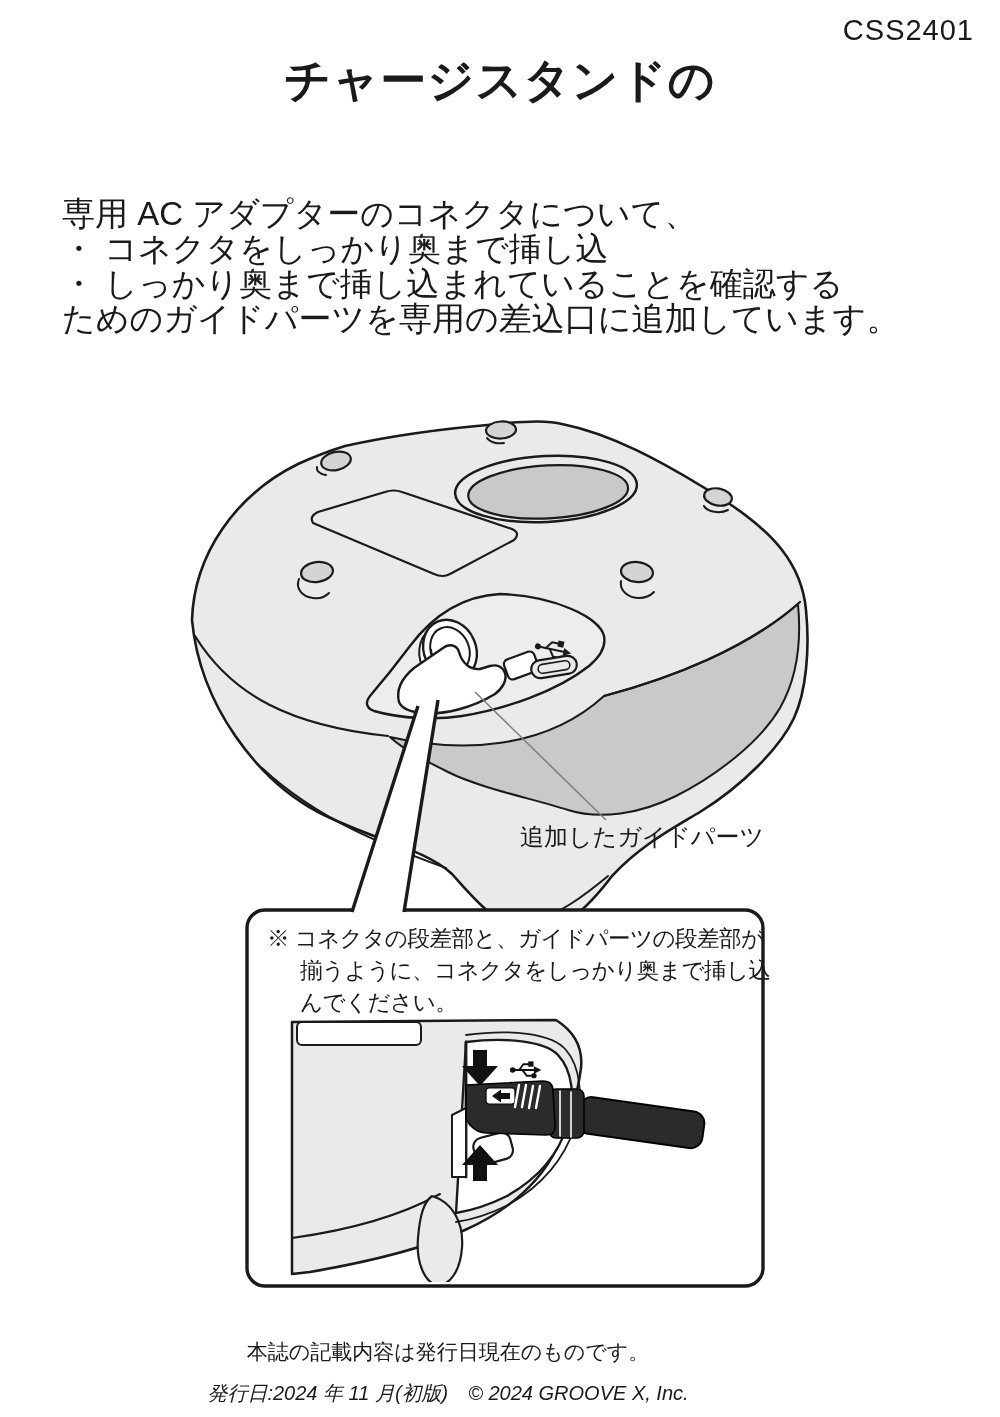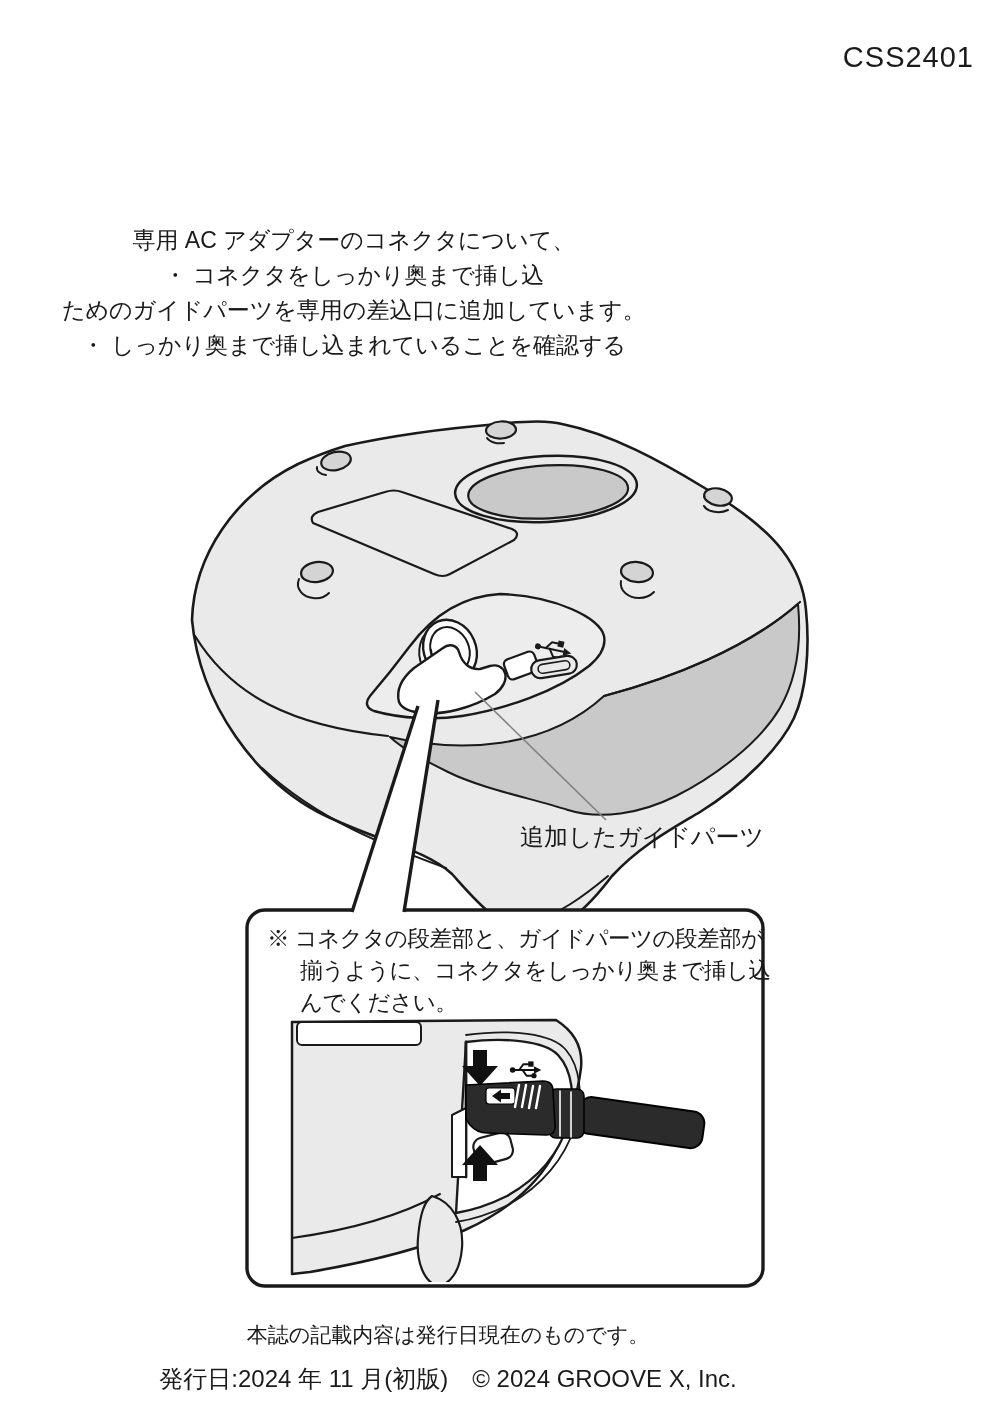--- a/index.html
+++ b/index.html
@@ -1,27 +1,27 @@
 <!DOCTYPE html>
 <html><head>
 <meta charset="utf-8">
 <style>
   html,body{margin:0;padding:0;}
   body{
     width:1000px;height:1417px;position:relative;background:#fff;
     font-family:"Liberation Sans",sans-serif;color:#1a1a1a;overflow:hidden;
   }
-  .abs{position:absolute;margin-top:27px;}
+  .abs{position:absolute;}
   #doc-code{top:14px;right:26px;font-size:29px;letter-spacing:1px;}
   #title{top:50px;left:0;width:1000px;text-align:center;font-size:46px;font-weight:700;line-height:60px;letter-spacing:1px;}
-  #intro{top:196px;left:62px;font-size:23px;line-height:35px;text-align:center;}
+  #intro{top:196px;left:62px;font-size:33px;line-height:35px;}
   #intro .gap{height:22px;}
-  #footer{bottom:16px;left:0;width:896px;text-align:center;}
+  #footer{bottom:4px;left:0;width:896px;text-align:center;}
   #footer .f1{font-size:21px;margin-bottom:14px;}
-  #footer .f2{font-size:24px;margin-bottom:6px;}
+  #footer .f2{font-size:20px;margin-bottom:6px;font-style:italic;}
   svg{position:absolute;left:0;top:0;}
   svg text{font-family:"Liberation Sans",sans-serif;fill:#1a1a1a;}
   .note-text{font-size:22.5px;letter-spacing:-0.5px;}
   .lbl-text{font-size:24px;}
 </style>
 </head>
 <body>
 
 <svg width="1000" height="1417" viewBox="0 0 1000 1417">
   <defs>
@@ -149,26 +149,27 @@
       <line x1="526" y1="1085" x2="522" y2="1107"></line>
       <line x1="533" y1="1086" x2="529" y2="1108"></line>
       <line x1="540" y1="1086" x2="536" y2="1108"></line>
     </g>
   </g>
 </svg>
 
 <div class="abs" id="doc-code">CSS2401</div>
 
 <div class="abs" id="title">
+  <div>チャージスタンドの</div>
 </div>
 
 <div class="abs" id="intro">
   <div>専用 AC アダプターのコネクタについて、</div>
   <div>・ コネクタをしっかり奥まで挿し込</div>
+  <div>・ しっかり奥まで挿し込まれていることを確認する</div>
   <div>ためのガイドパーツを専用の差込口に追加しています。</div>
-  <div>・ しっかり奥まで挿し込まれていることを確認する</div>
   <div class="gap"></div>
 </div>
 
 <div class="abs" id="footer">
   <div class="f1">本誌の記載内容は発行日現在のものです。</div>
   <div class="f2">発行日:2024 年 11 月(初版)　© 2024 GROOVE X, Inc.</div>
 </div>
 
 </body></html>

